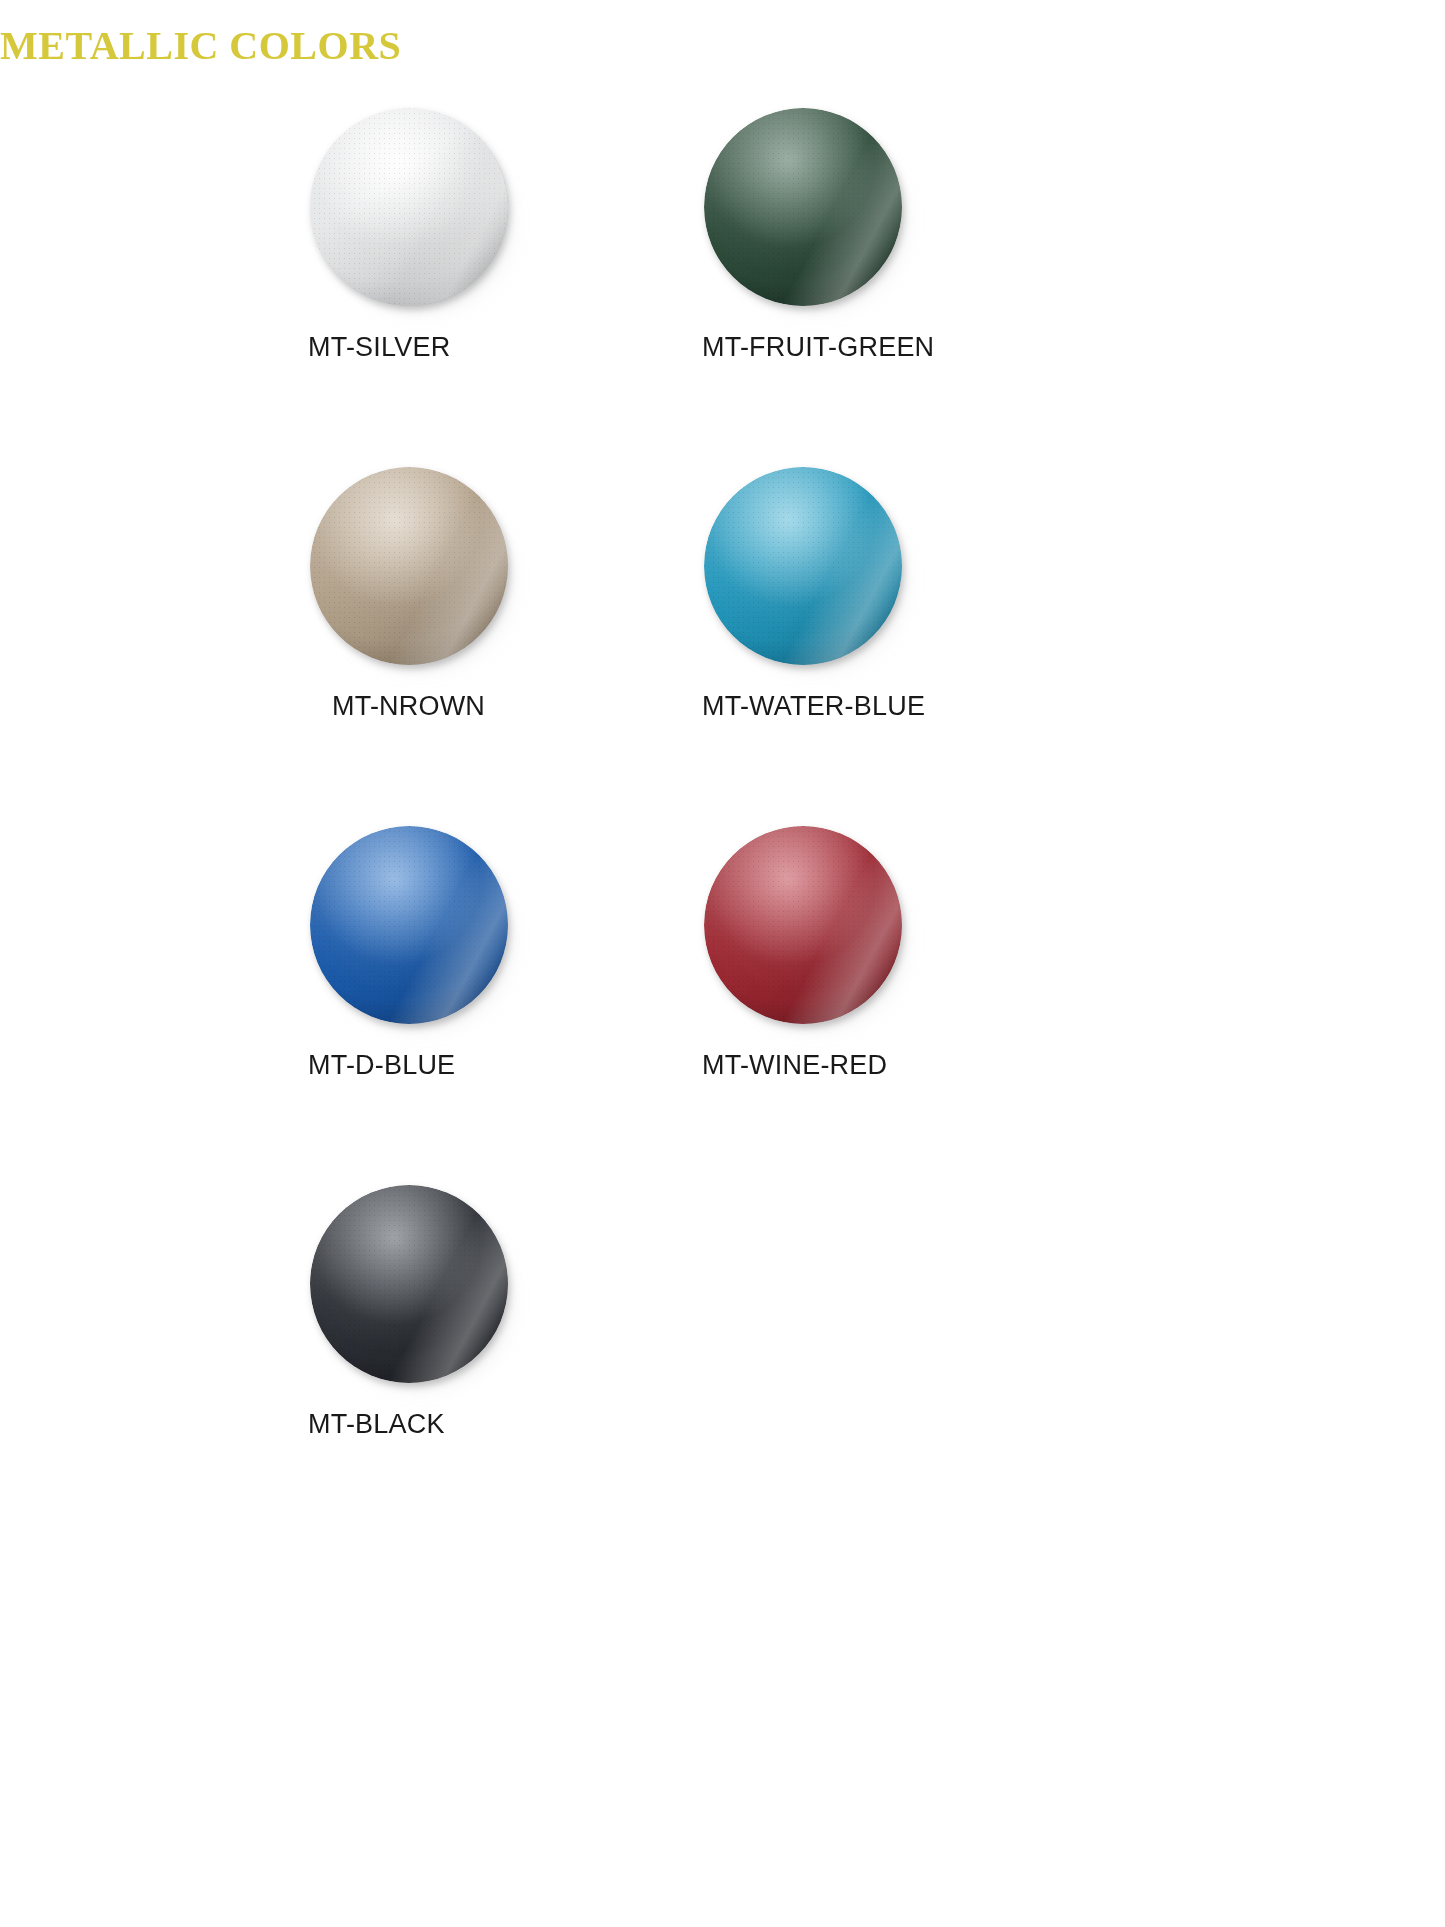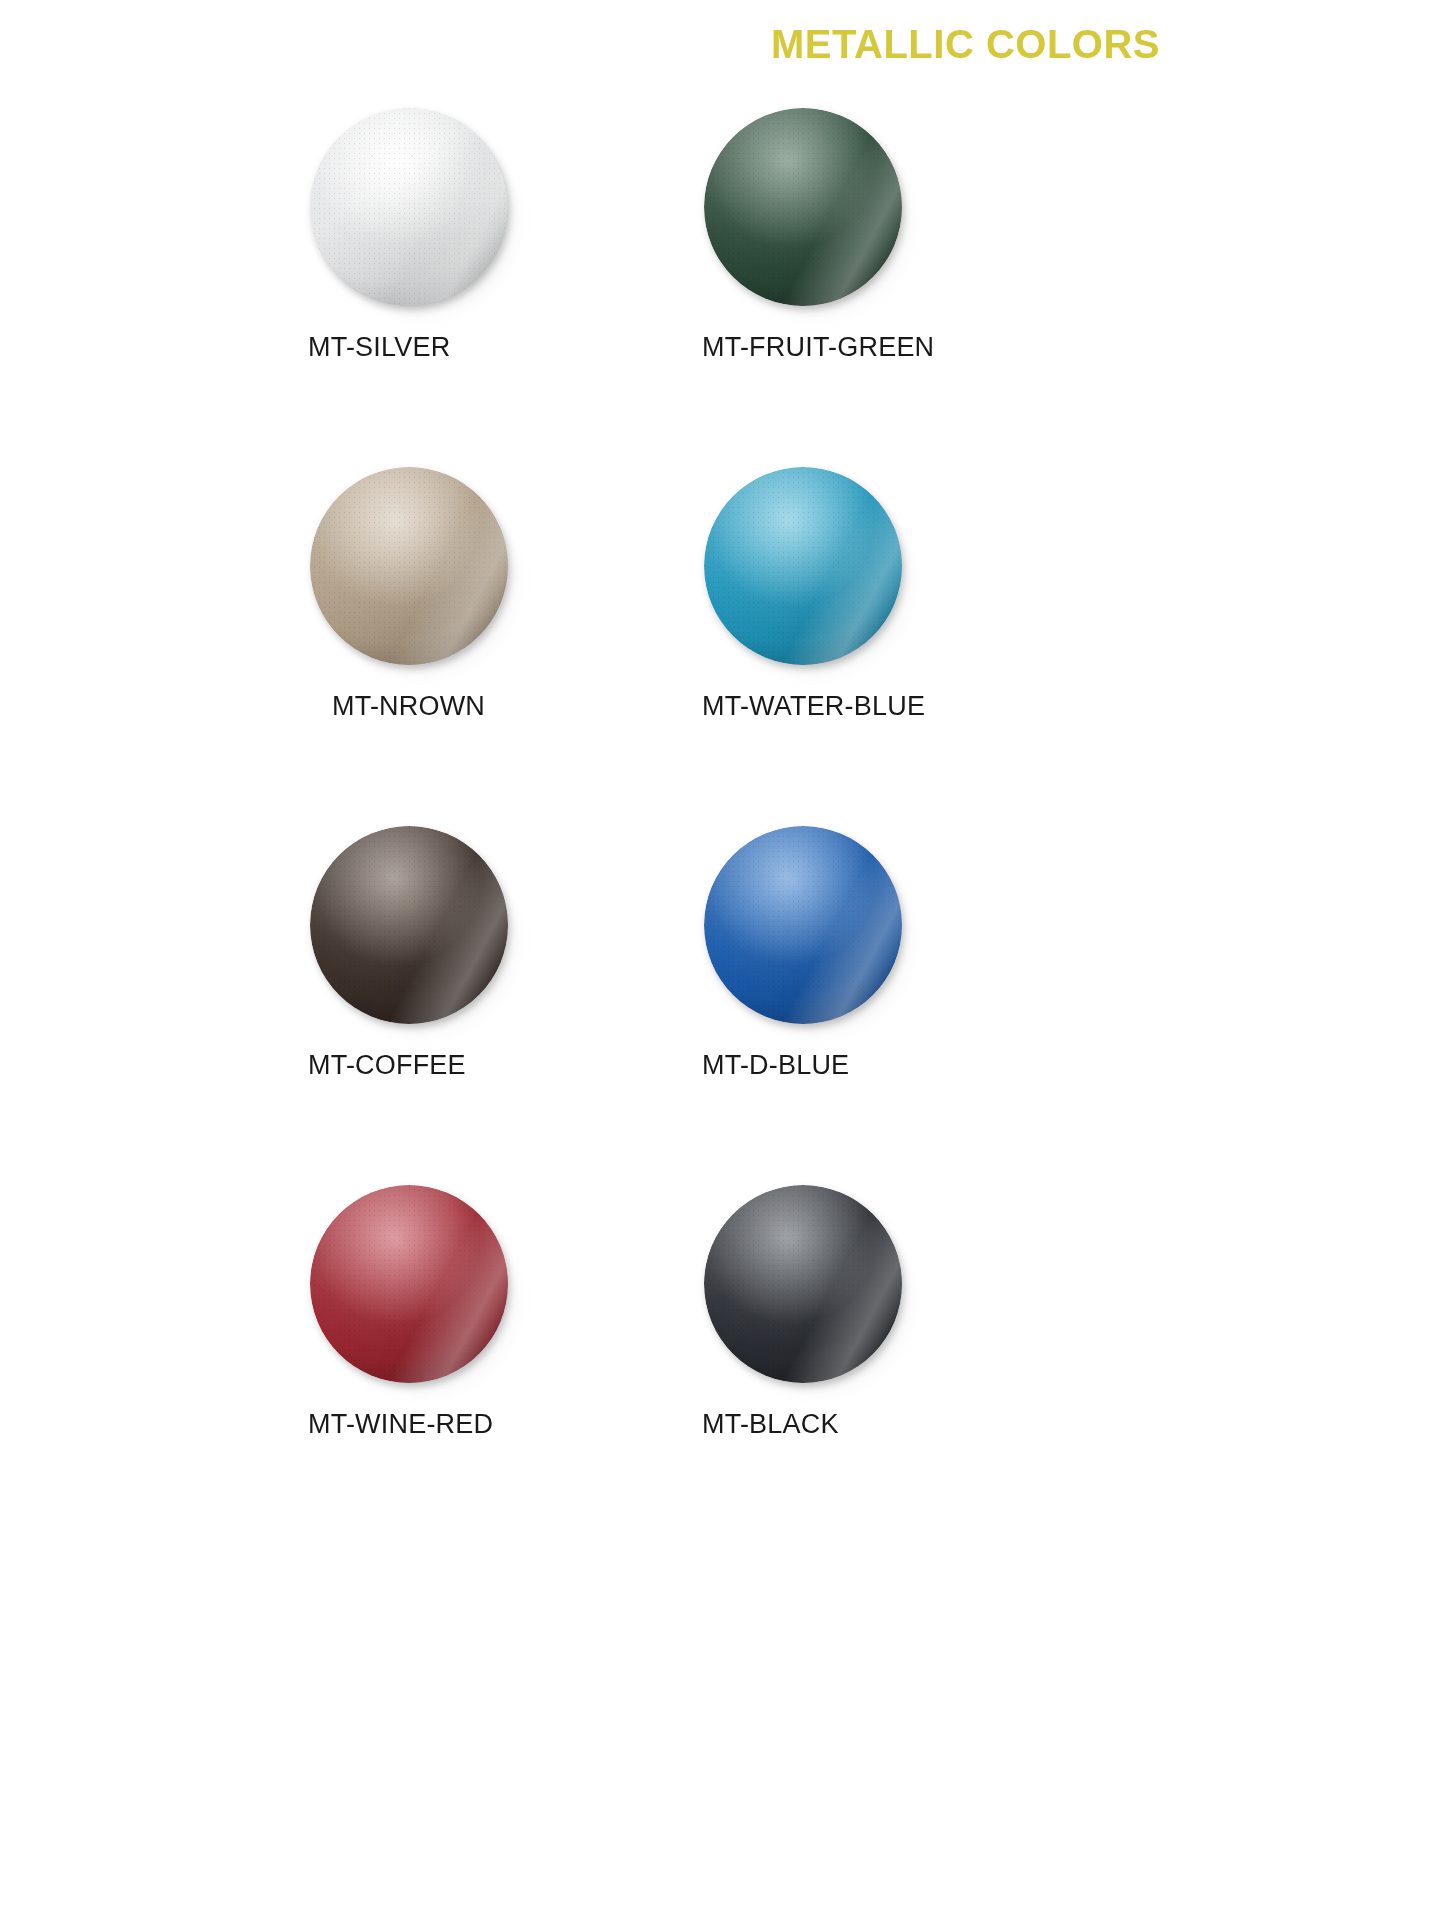--- a/index.html
+++ b/index.html
@@ -23,26 +23,26 @@
     position: relative;
     box-sizing: border-box;
   }
 
   
   .title {
     position: absolute;
     top: 22px;
     left: 0;
     width: 1160px;
-    text-align: right;
+    text-align: left;
     font-size: 40px;
     font-weight: bold;
     letter-spacing: 0.5px;
     color: #d6c83b;
-    font-family: Liberation Sans, sans-serif;
+    font-family: Liberation Serif, serif;
     white-space: nowrap;
   }
 
   
   .grid {
     position: absolute;
     top: 96px;
     left: 0;
     width: 1160px;
     display: grid;
@@ -231,33 +231,20 @@
             <div class="bevel"></div>
             <div class="rim"></div>
           </div>
         </div>
         <div class="label" style="color: rgb(25, 25, 25);">MT-WATER-BLUE</div>
       </div>
       <div class="cell">
         <div class="disc-wrap">
           <div class="disc-shadow"></div>
           <div class="disc">
-            <div class="base" style="background: radial-gradient(circle at 44% 28%, rgb(110, 92, 80) 0%, rgb(59, 47, 41) 46%, rgb(59, 47, 41) 66%, rgb(29, 21, 19) 100%);"></div>
-            <div class="sheen"></div>
-            <div class="flake"></div>
-            <div class="bevel"></div>
-            <div class="rim"></div>
-          </div>
-        </div>
-        <div class="label" style="color: rgb(25, 25, 25);">MT-COFFEE</div>
-      </div>
-      <div class="cell">
-        <div class="disc-wrap">
-          <div class="disc-shadow"></div>
-          <div class="disc">
             <div class="base" style="background: radial-gradient(circle at 44% 28%, rgb(74, 135, 207) 0%, rgb(26, 90, 171) 46%, rgb(26, 90, 171) 66%, rgb(13, 60, 124) 100%);"></div>
             <div class="sheen"></div>
             <div class="flake"></div>
             <div class="bevel"></div>
             <div class="rim"></div>
           </div>
         </div>
         <div class="label" style="color: rgb(25, 25, 25);">MT-D-BLUE</div>
       </div>
       <div class="cell">

